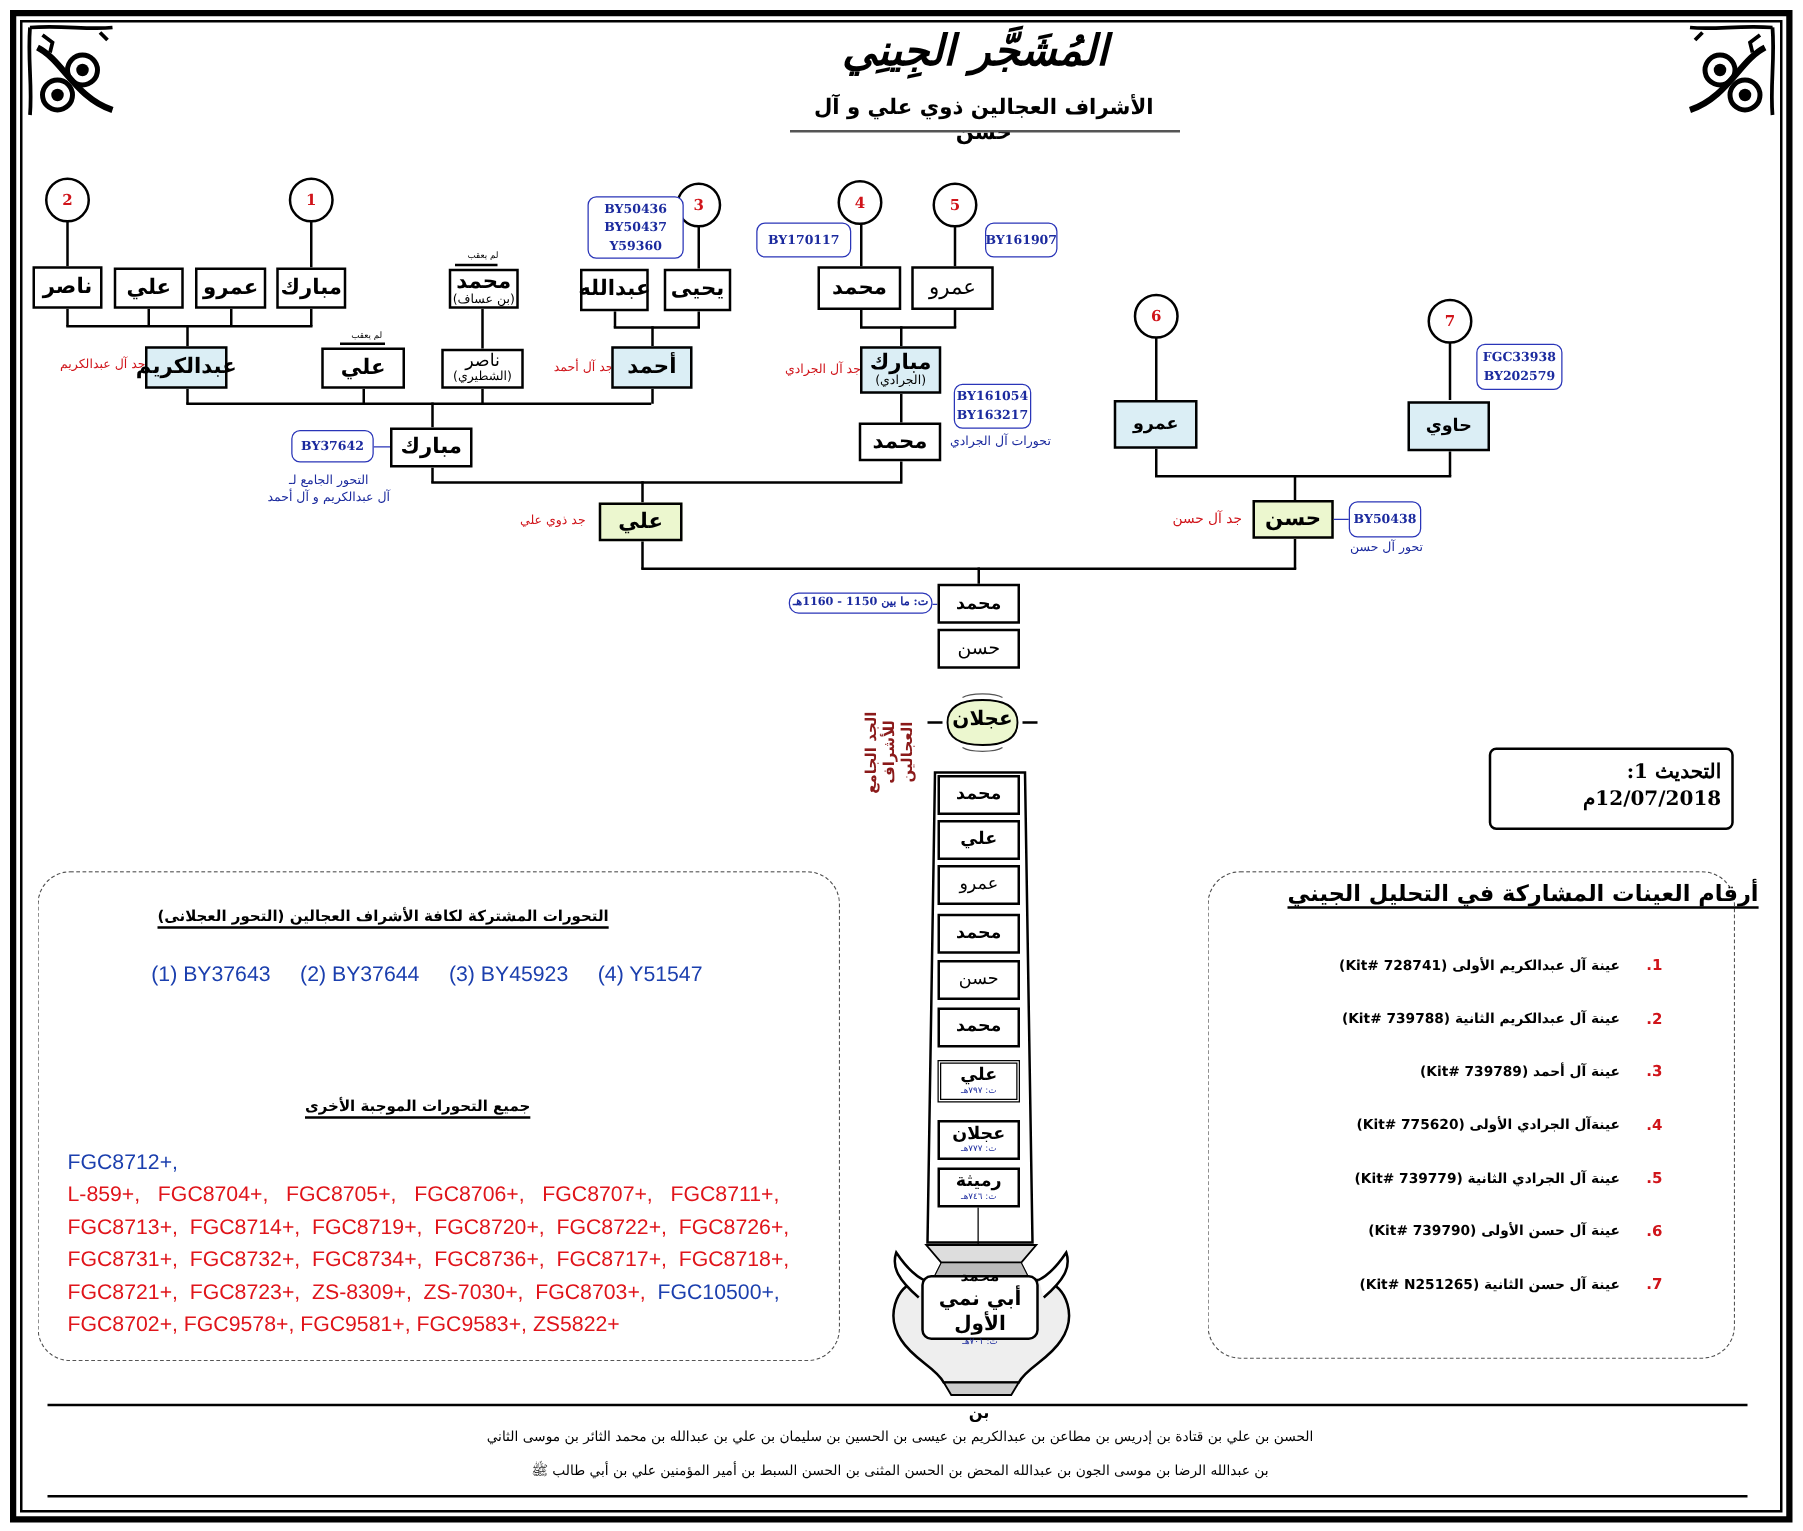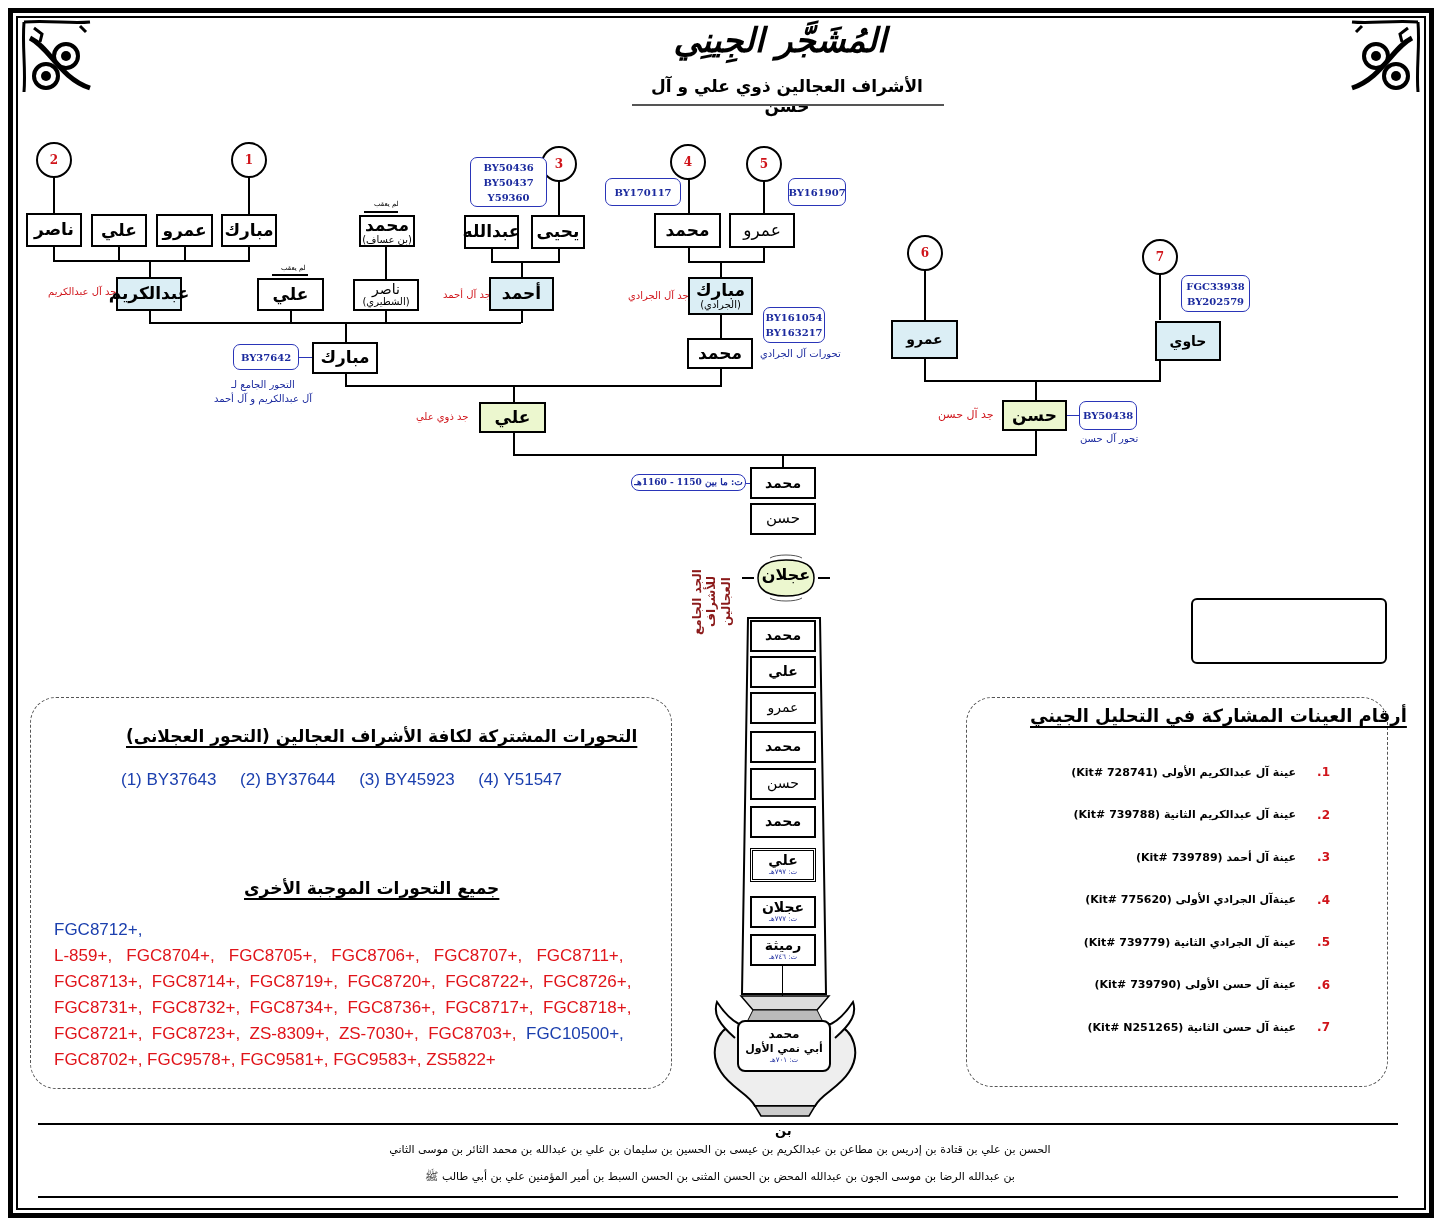--- a/index.html
+++ b/index.html
@@ -17,21 +17,21 @@
   .mut{position:absolute;border:1.5px solid #2a35b8;border-radius:7px;background:#fff;color:#1b2a9e;font-family:"DejaVu Serif",serif;font-weight:bold;font-size:10px;display:flex;flex-direction:column;align-items:center;justify-content:center;line-height:1.5;}
   .red-note{position:absolute;color:#d0141a;font-size:10px;white-space:nowrap;direction:rtl;}
   .blue-note{position:absolute;color:#1b2a9e;font-size:10px;white-space:nowrap;direction:rtl;text-align:center;line-height:1.4;}
   .tiny{position:absolute;font-size:7px;white-space:nowrap;direction:rtl;}
   .tiny-bar{position:absolute;height:1.5px;background:#000;}
   .title{position:absolute;left:640px;top:20px;width:280px;text-align:center;font-family:"DejaVu Serif",serif;font-size:34px;font-weight:bold;font-style:italic;direction:rtl;}
   .subtitle{position:absolute;left:632px;top:76px;width:310px;text-align:center;font-size:17px;font-weight:bold;direction:rtl;}
   .subtitle-rule{position:absolute;left:632px;top:104px;width:312px;height:2px;background:#555;}
   .corner{position:absolute;width:84px;height:84px;}
   .panel{position:absolute;border:1.5px dashed #555;border-radius:26px;background:#fff;}
-  .panel-title{position:absolute;font-weight:bold;font-size:17px;direction:rtl;text-decoration:underline;text-decoration-thickness:2px;text-underline-offset:4px;white-space:nowrap;}
+  .panel-title{position:absolute;font-weight:bold;font-size:12px;direction:rtl;text-decoration:underline;text-decoration-thickness:2px;text-underline-offset:4px;white-space:nowrap;}
   .snp-row{position:absolute;font-family:"Liberation Sans",sans-serif;font-size:17px;white-space:nowrap;}
   .snp-blue{color:#1b3fae;}
   .snp-red{color:#e0141a;}
   .kit-item{position:absolute;right:72px;direction:rtl;font-size:11px;font-weight:bold;white-space:nowrap;display:flex;align-items:center;}
   .kit-num{color:#d0141a;font-size:12px;width:34px;text-align:right;display:inline-block;}
   .update-box{position:absolute;left:1191px;top:598px;width:196px;height:66px;border:2px solid #000;border-radius:6px;direction:rtl;font-family:"DejaVu Serif",serif;font-weight:bold;font-size:16px;padding:6px 8px;line-height:1.4;}
   .pillar{position:absolute;left:738px;top:616px;width:92px;height:390px;}
   .pnode{position:absolute;left:750px;width:66px;border:2px solid #000;background:#fff;text-align:center;font-weight:bold;font-size:14px;display:flex;flex-direction:column;align-items:center;justify-content:center;line-height:1.1;}
   .pnode .date{font-size:7px;color:#1b2a9e;font-weight:normal;}
   .vase-label{position:absolute;left:737px;top:1020px;width:94px;height:52px;border:2px solid #000;border-radius:8px;background:#fff;text-align:center;font-weight:bold;font-size:12px;display:flex;flex-direction:column;align-items:center;justify-content:center;line-height:1.25;}
@@ -220,21 +220,21 @@
     <span>علي</span>
   </div>
 
 <div class="node blue" style="left:891px;top:320px;width:67px;height:39px;font-size:14px;">
     <span>عمرو</span>
   </div>
 <div class="mut" style="left:1181px;top:275px;width:69px;height:37px;">
   <span>FGC33938</span>
     <span>BY202579</span>
 </div>
-<div class="node blue" style="left:1126px;top:321px;width:66px;height:40px;font-size:14px;margin-left:29px;">
+<div class="node blue" style="left:1126px;top:321px;width:66px;height:40px;font-size:14px;">
     <span>حاوي</span>
   </div>
 
 <div class="red-note" style="left:938px;top:408px;font-size:11px;">جد  آل حسن</div>
 <div class="node green" style="left:1002px;top:400px;width:65px;height:31px;">
     <span>حسن</span>
   </div>
 <div class="line" style="left:1067px;top:415px;width:12px;height:1px;background:#2a35b8;"></div>
 <div class="mut" style="left:1079px;top:401px;width:58px;height:29px;">
     <span>BY50438</span>
@@ -296,25 +296,26 @@
 
 <svg class="abs" style="left:705px;top:994px;width:160px;height:124px;" viewBox="0 0 160 124">
   <path d="M36 2 L124 2 L112 16 L48 16 Z" fill="#ddd" stroke="#000" stroke-width="1.5"></path>
   <path d="M48 16 L112 16 L118 28 L42 28 Z" fill="#bbb" stroke="#000" stroke-width="1"></path>
   <path d="M30 30 C10 36 4 60 16 78 C26 94 44 100 50 112 L110 112 C116 100 134 94 144 78 C156 60 150 36 130 30 Z" fill="#eee" stroke="#000" stroke-width="2"></path>
   <path d="M30 44 C14 30 8 20 12 8 C20 20 26 26 34 30 M130 44 C146 30 152 20 148 8 C140 20 134 26 126 30" stroke="#000" stroke-width="2" fill="#fff"></path>
   <path d="M50 112 L110 112 L104 122 L56 122 Z" fill="#ccc" stroke="#000" stroke-width="1.5"></path>
 </svg>
 <div class="vase-label">
   <span>محمد</span>
-  <span style="font-size:11px;">أبي نمي الأول</span>
+  <span style="font-size:16px;">أبي نمي الأول</span>
   <span style="font-size:7px;color:#1b2a9e;font-weight:normal;">ت: ٧٠١هـ</span>
 </div>
 
 <div class="update-box">
+  <div>التحديث 1: 12/07/2018م</div>
 </div>
 
 <div class="panel" style="left:30px;top:697px;width:642px;height:392px;"></div>
 <div class="panel-title" style="left:126px;top:726px;">التحورات المشتركة لكافة الأشراف العجالين (التحور العجلانى)</div>
 <div class="snp-row snp-blue" style="left:121px;top:770px;white-space:pre;">(1) BY37643     (2) BY37644     (3) BY45923     (4) Y51547</div>
 <div class="panel-title" style="left:244px;top:878px;">جميع التحورات الموجبة الأخرى</div>
 <div id="snp-rows">
     <div class="snp-row" style="left: 54px; top: 920px; white-space: pre;"><span class="snp-blue">FGC8712+,</span></div>
     <div class="snp-row" style="left: 54px; top: 946px; white-space: pre;"><span class="snp-red">L-859+,   FGC8704+,   FGC8705+,   FGC8706+,   FGC8707+,   FGC8711+,</span></div>
     <div class="snp-row" style="left: 54px; top: 972px; white-space: pre;"><span class="snp-red">FGC8713+,  FGC8714+,  FGC8719+,  FGC8720+,  FGC8722+,  FGC8726+,</span></div>

